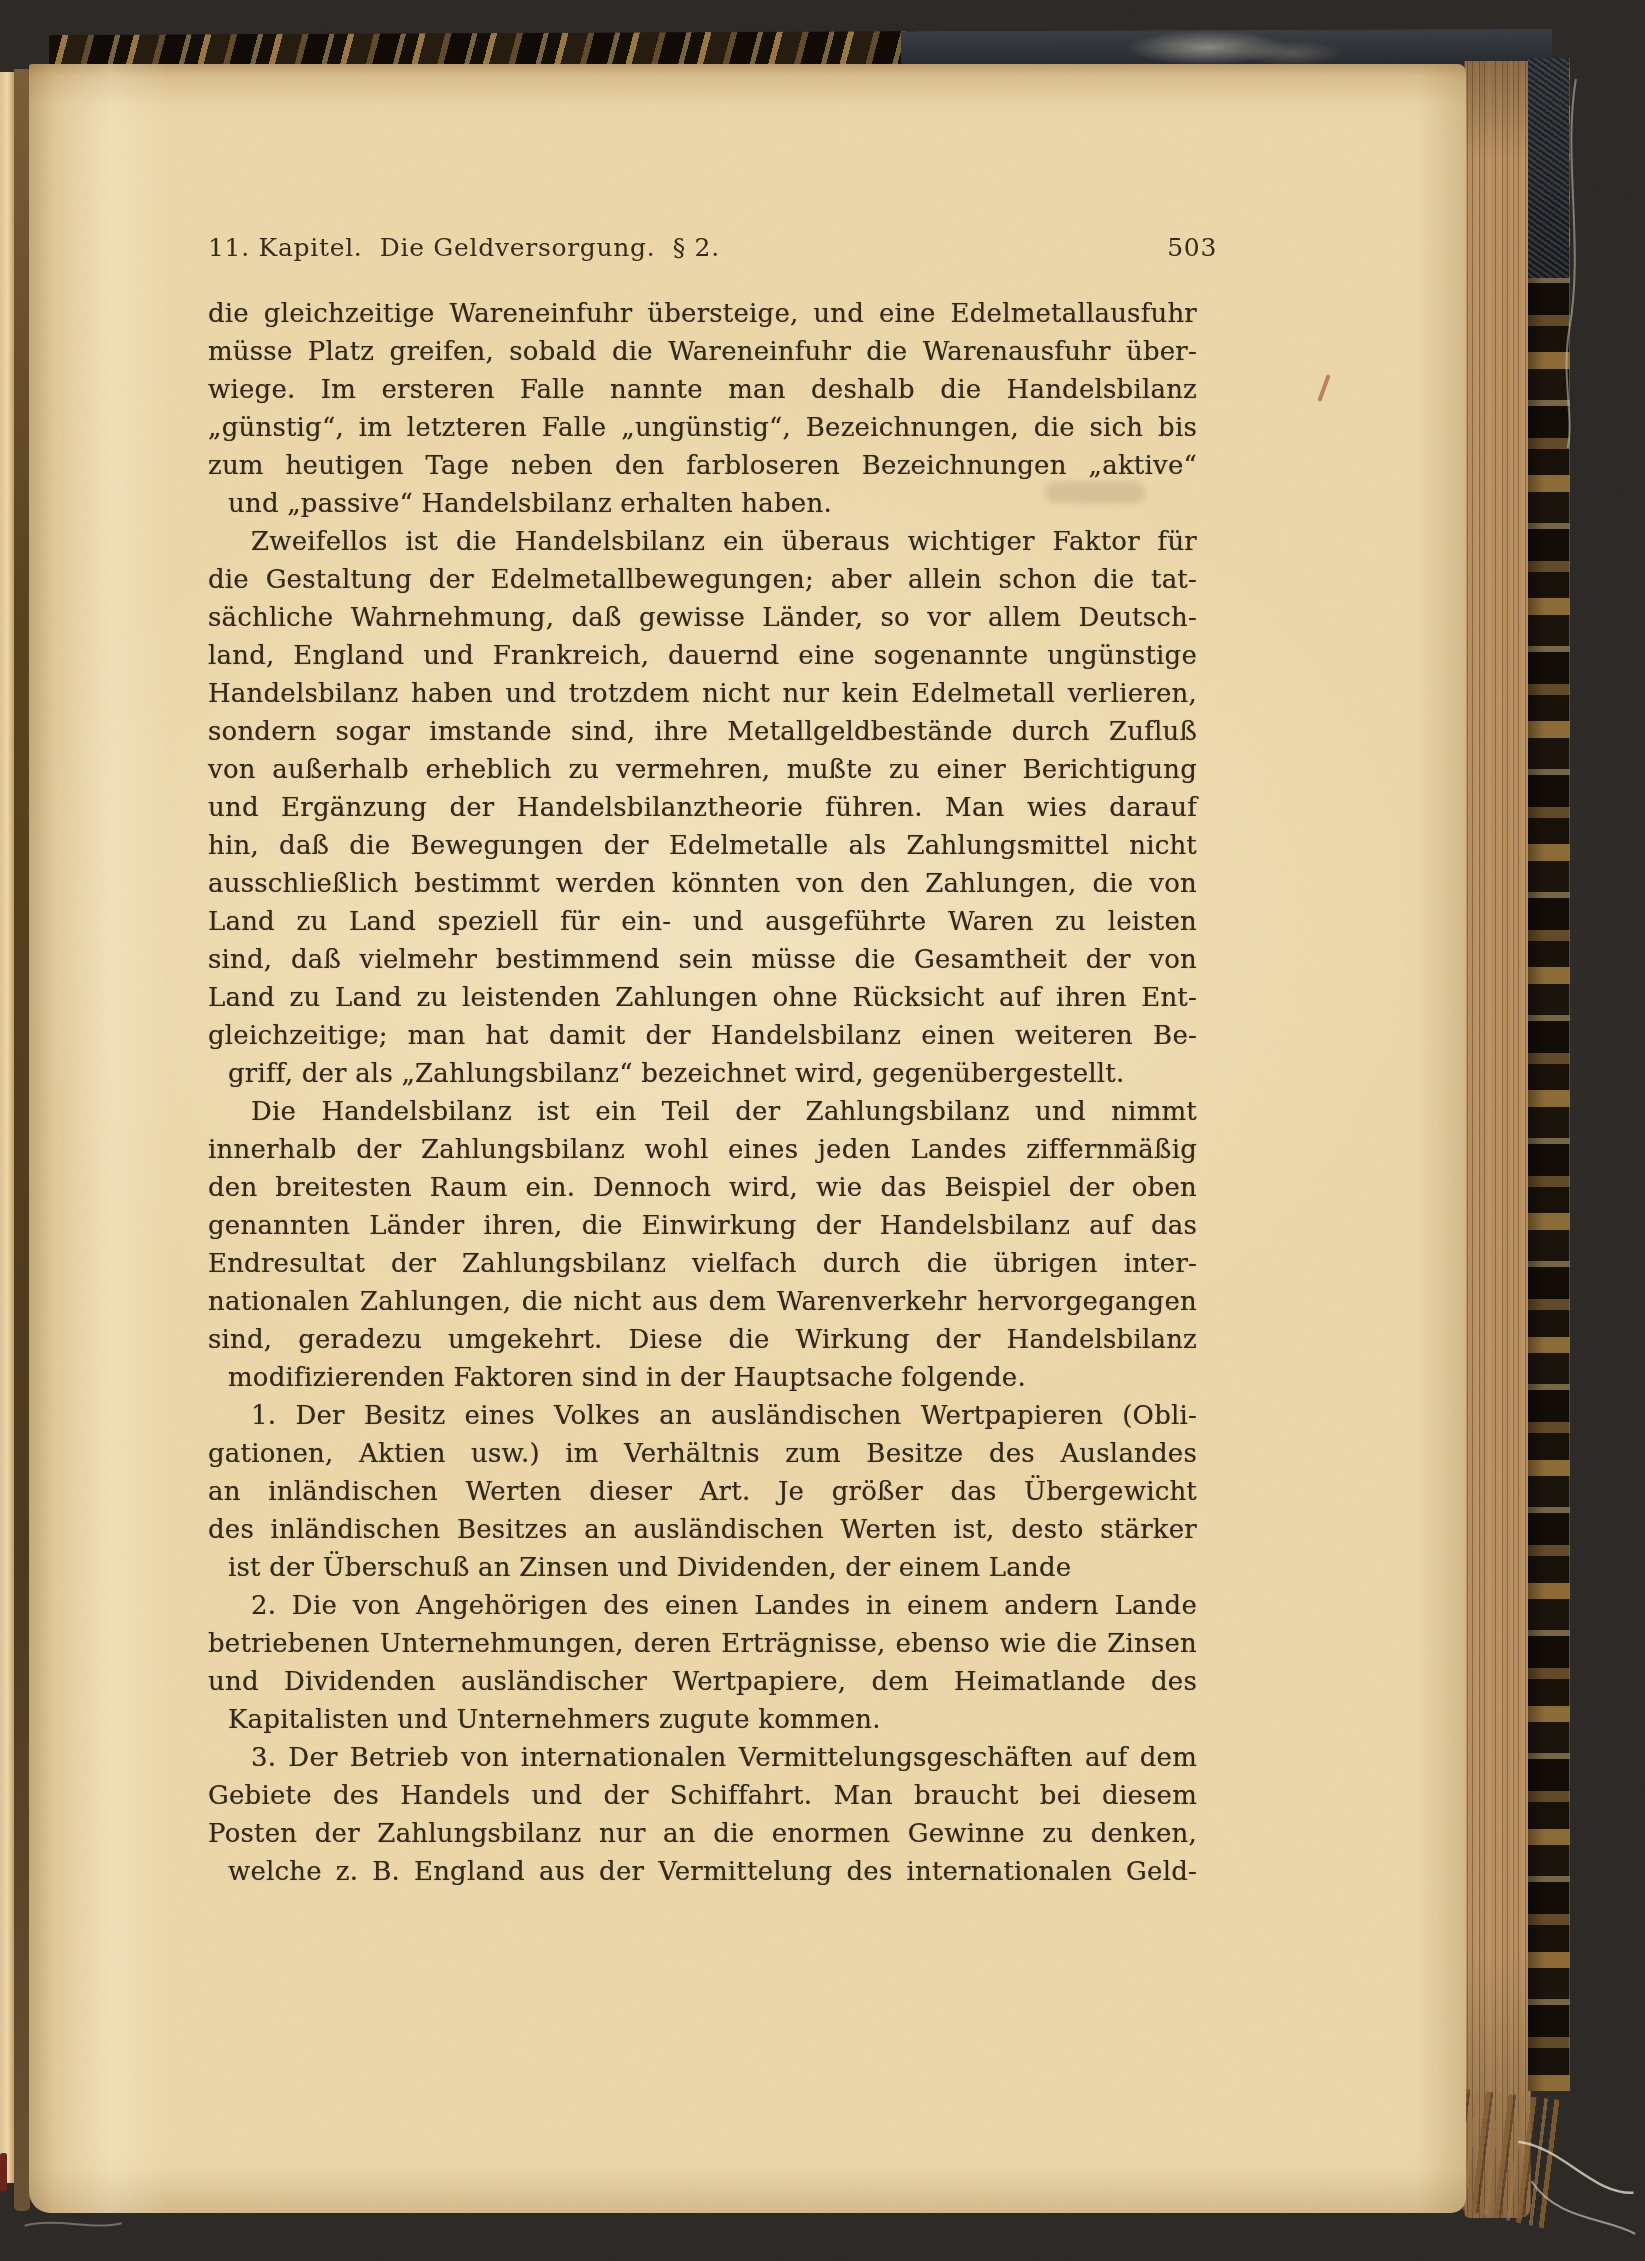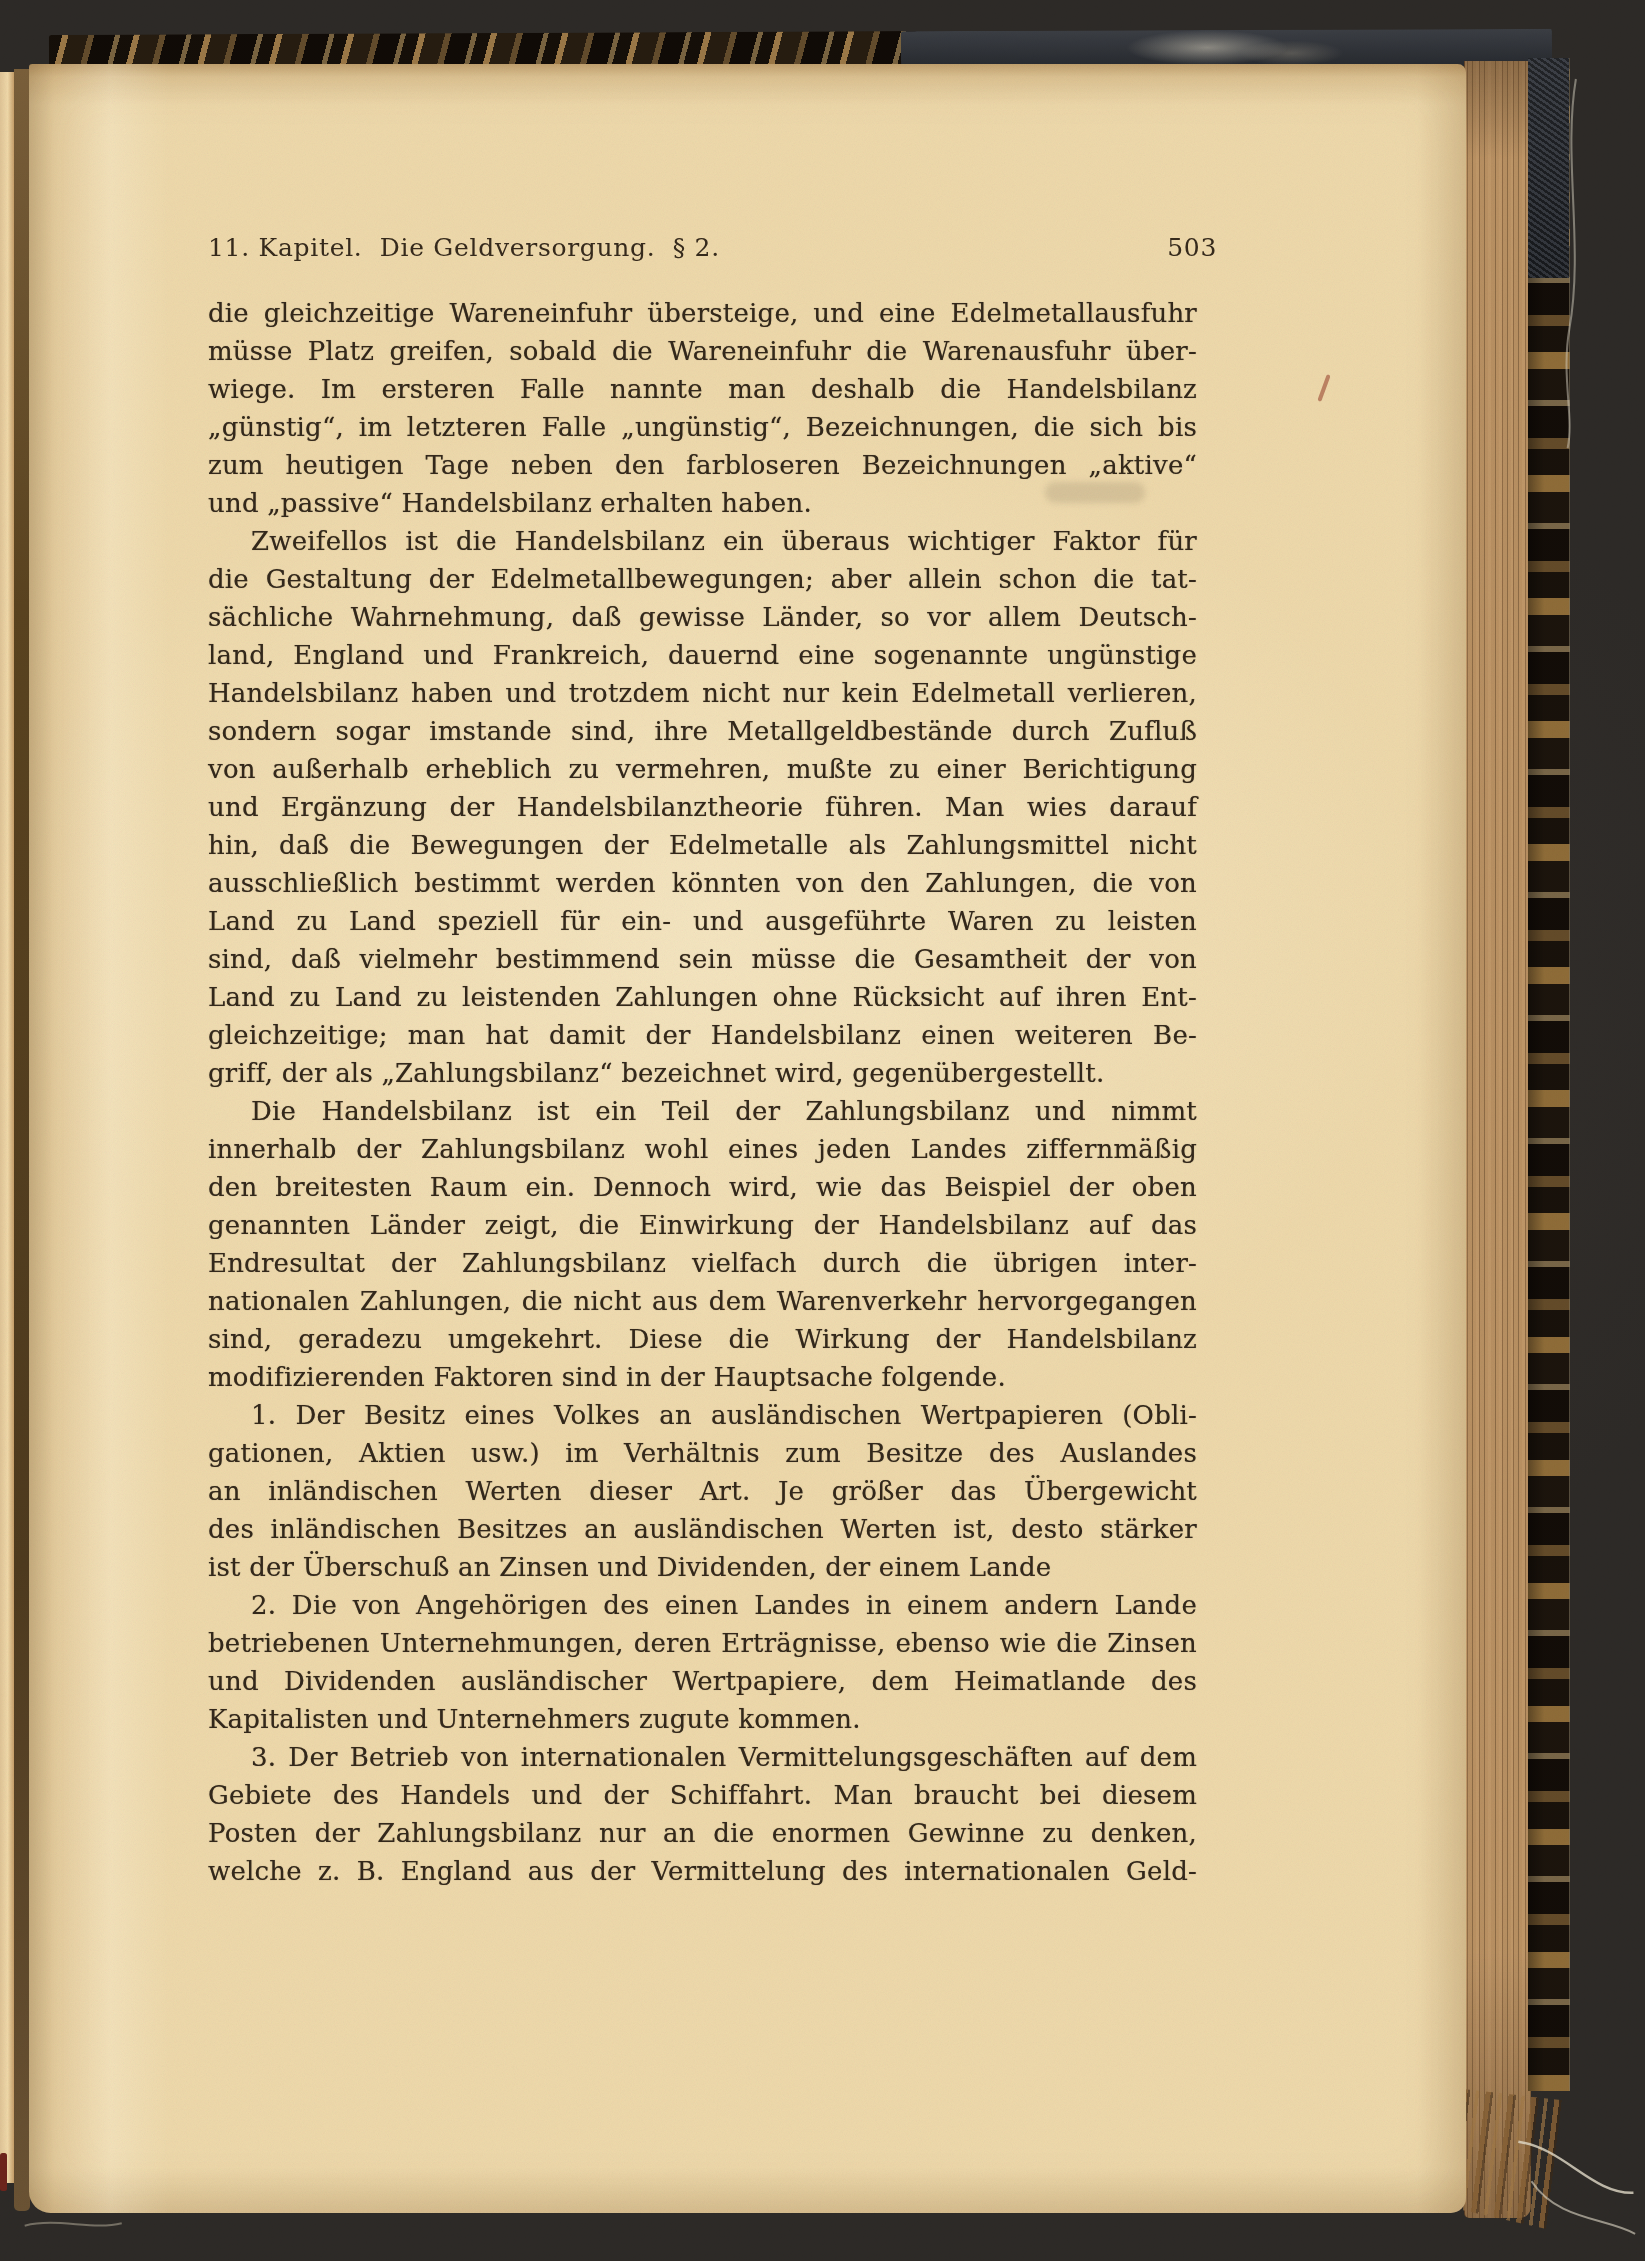--- a/index.html
+++ b/index.html
@@ -120,21 +120,21 @@
   .header-title{
     position:absolute;left:0;right:0;text-align:left;white-space:pre;
   }
   .page-number{position:absolute;right:-20px;top:0;margin-left:38px;}
   .body-text{
     position:absolute;left:179px;top:230px;width:989px;
     color:#33281b;font-size:26px;line-height:38px;letter-spacing:0.2px;
     text-shadow:0 0 0.8px rgba(51,40,27,.55);
   }
   .para .line{text-align:justify;text-align-last:justify;}
-  .para .line:last-child{text-align-last:left;}
+  .para .line:last-child{text-align-last:left;margin-left:20px;}
   .para.cont .line:last-child{text-align-last:justify;}
   .para.indent .line:first-child{text-indent:43px;}
   .pen-mark{
     position:absolute;left:1293px;top:310px;width:4.1px;height:28px;
     background:rgba(150,60,40,.55);border-radius:2.5px;transform:rotate(20deg);
   }
   .smudge{
     position:absolute;left:1016px;top:418px;width:100px;height:21.4px;
     background:rgba(110,92,70,.18);filter:blur(3.3px);border-radius:10px;
   }
@@ -187,21 +187,21 @@
         <div class="line">Land zu Land speziell für ein- und ausgeführte Waren zu leisten</div>
         <div class="line">sind, daß vielmehr bestimmend sein müsse die Gesamtheit der von</div>
         <div class="line">Land zu Land zu leistenden Zahlungen ohne Rücksicht auf ihren Ent-</div>
         <div class="line">gleichzeitige; man hat damit der Handelsbilanz einen weiteren Be-</div>
         <div class="line">griff, der als „Zahlungsbilanz“ bezeichnet wird, gegenübergestellt.</div>
       </div>
       <div class="para indent">
         <div class="line">Die Handelsbilanz ist ein Teil der Zahlungsbilanz und nimmt</div>
         <div class="line">innerhalb der Zahlungsbilanz wohl eines jeden Landes ziffernmäßig</div>
         <div class="line">den breitesten Raum ein.  Dennoch wird, wie das Beispiel der oben</div>
-        <div class="line">genannten Länder zeigt, die Einwirkung der Handelsbilanz auf das</div>
+        <div class="line">genannten Länder ihren, die Einwirkung der Handelsbilanz auf das</div>
         <div class="line">Endresultat der Zahlungsbilanz vielfach durch die übrigen inter-</div>
         <div class="line">nationalen Zahlungen, die nicht aus dem Warenverkehr hervorgegangen</div>
         <div class="line">sind, geradezu umgekehrt.  Diese die Wirkung der Handelsbilanz</div>
         <div class="line">modifizierenden Faktoren sind in der Hauptsache folgende.</div>
       </div>
       <div class="para indent">
         <div class="line">1. Der Besitz eines Volkes an ausländischen Wertpapieren (Obli-</div>
         <div class="line">gationen, Aktien usw.) im Verhältnis zum Besitze des Auslandes</div>
         <div class="line">an inländischen Werten dieser Art.  Je größer das Übergewicht</div>
         <div class="line">des inländischen Besitzes an ausländischen Werten ist, desto stärker</div>

